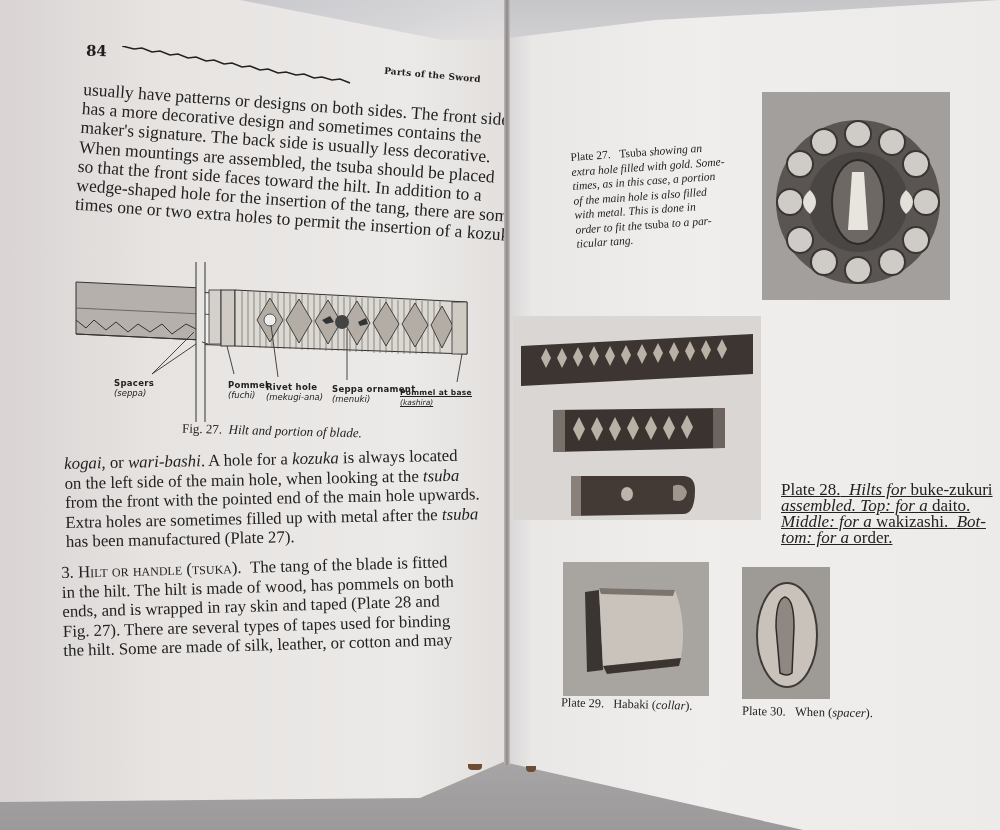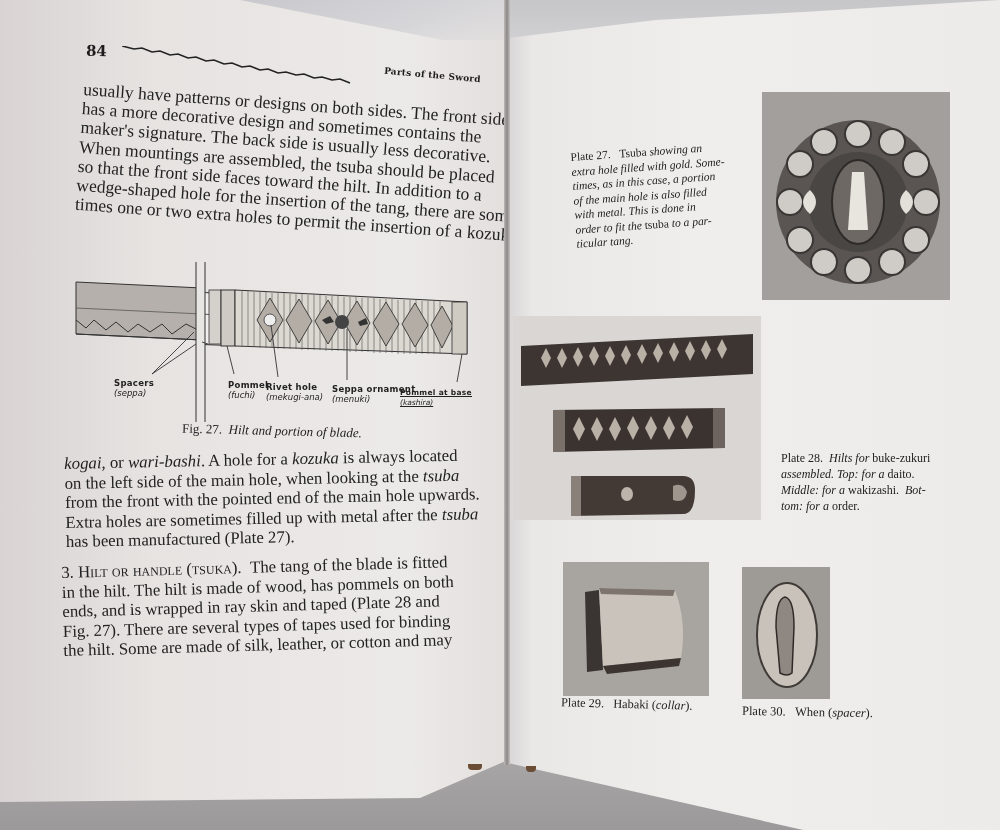--- a/index.html
+++ b/index.html
@@ -91,21 +91,21 @@
     position: absolute; left: 110px; top: 161px; font-family: "Liberation Serif", serif;
     font-size: 13px; color: #222; white-space: nowrap; transform: rotate(1.5deg);
   }
 
   
   .plate-photo { position: absolute; overflow: hidden; }
   .caption {
     position: absolute; font-family: "Liberation Serif", serif; color: #222; white-space: nowrap;
   }
   .cap27 { left: 570px; top: 150px; font-size: 11.5px; line-height: 14.5px; transform: rotate(-4deg); transform-origin: 0 0; }
-  .cap28 { left: 781px; top: 450px; font-size: 12px; line-height: 16px; }
+  .cap28 { left: 781px; top: 482px; font-size: 17px; line-height: 16px; text-decoration: underline; }
   .cap29 { left: 561px; top: 697px; font-size: 12.3px; transform: rotate(1.5deg); }
   .cap30 { left: 742px; top: 705px; font-size: 12.5px; transform: rotate(1deg); }
 </style>
 </head>
 <body>
 
 <div class="bg-top"></div>
 <div class="bg-bottom"></div>
 
 <div class="page-left"></div>

